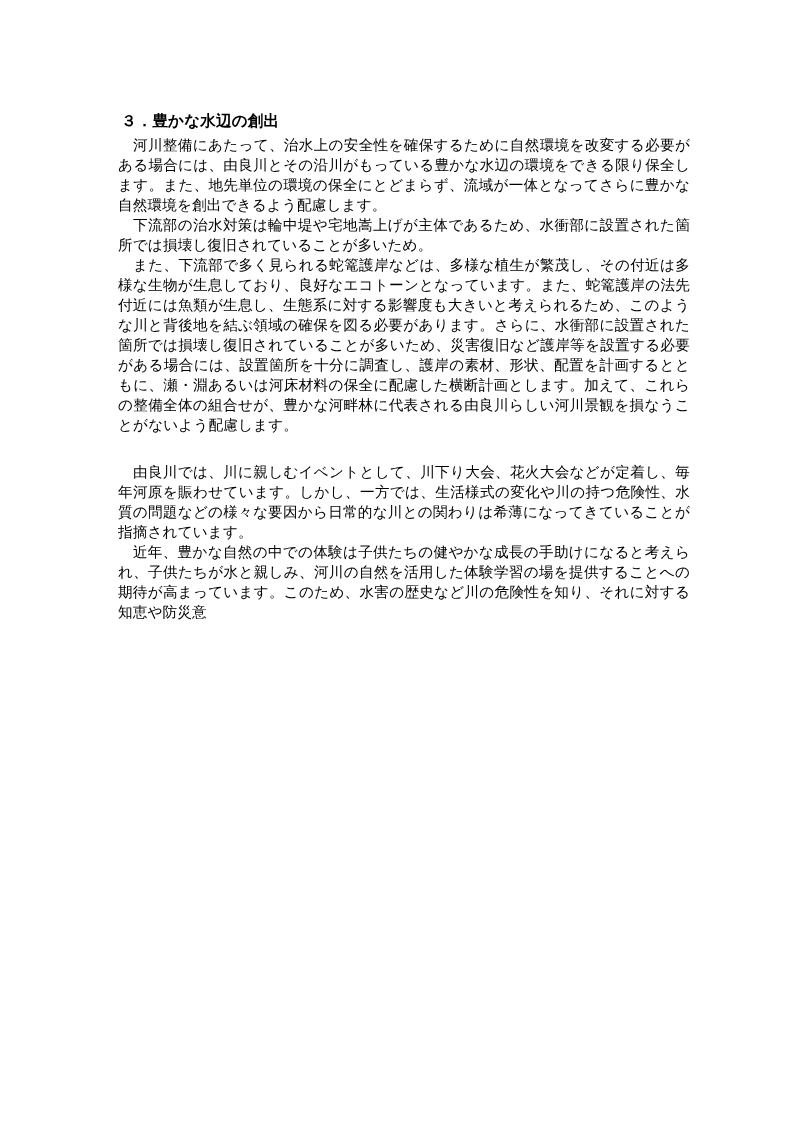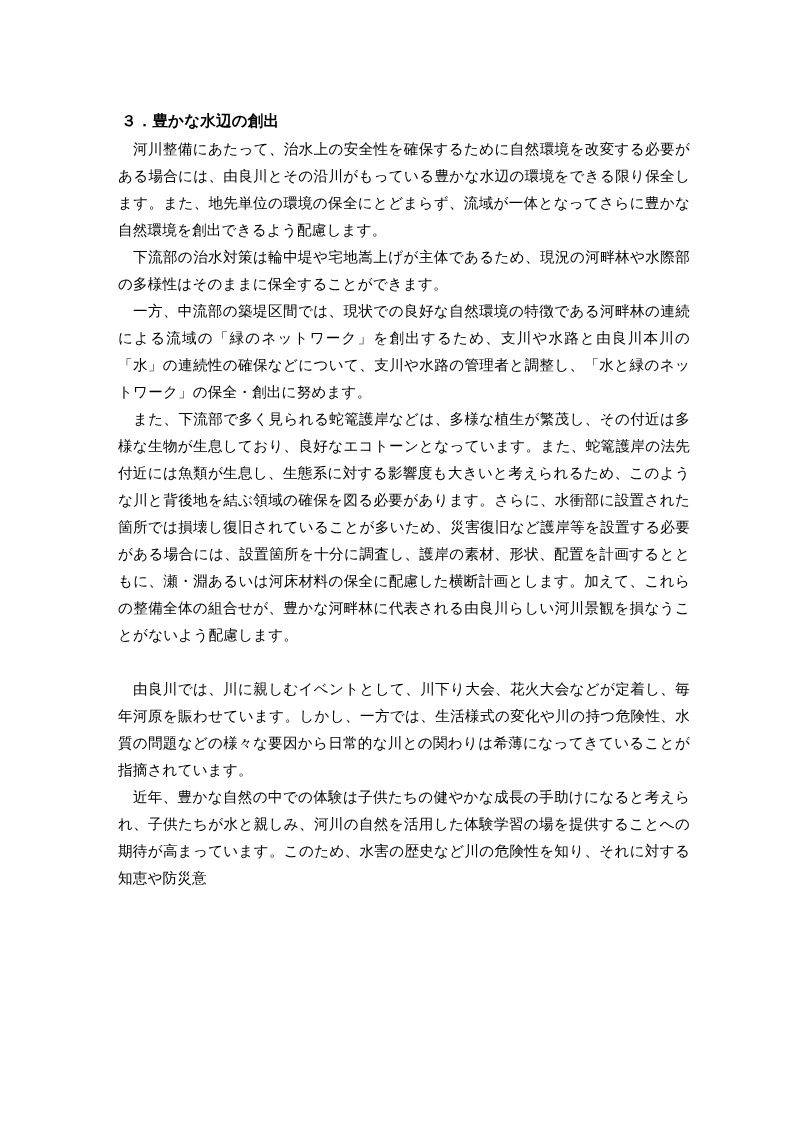--- a/index.html
+++ b/index.html
@@ -45,21 +45,21 @@
     padding-left: 13px;
   }
 
   .heading-4 {
     padding-left: 0px;
   }
 
   
   .para {
     font-size: 14.6px;
-    line-height: 27px;
+    line-height: 20px;
     color: #000000;
     margin: 0;
     padding-left: 10px;
     text-indent: 15px;
     text-align: justify;
     text-justify: inter-character;
     letter-spacing: 0.15px;
     word-break: break-all;
   }
 
@@ -84,22 +84,21 @@
 </head>
 <body>
 
 <div id="page">
 
   <div class="content">
 
     <h2 class="heading heading-3">３．豊かな水辺の創出</h2>
 
     <p class="para">河川整備にあたって、治水上の安全性を確保するために自然環境を改変する必要がある場合には、由良川とその沿川がもっている豊かな水辺の環境をできる限り保全します。また、地先単位の環境の保全にとどまらず、流域が一体となってさらに豊かな自然環境を創出できるよう配慮します。</p>
-    <p class="para">下流部の治水対策は輪中堤や宅地嵩上げが主体であるため、現況の河畔林や水際部の多様性はそのままに保全することができます。</p>
-    <p class="para">一方、中流部の築堤区間では、現状での良好な自然環境の特徴である河畔林の連続による流域の「緑のネットワーク」を創出するため、支川や水路と由良川本川の「水」の連続性の確保などについて、支川や水路の管理者と調整し、「水と緑のネットワーク」の保全・創出に努めます。</p>
+    <p class="para">下流部の治水対策は輪中堤や宅地嵩上げが主体であるため、水衝部に設置された箇所では損壊し復旧されていることが多いため。</p>
     <p class="para">また、下流部で多く見られる蛇篭護岸などは、多様な植生が繁茂し、その付近は多様な生物が生息しており、良好なエコトーンとなっています。また、蛇篭護岸の法先付近には魚類が生息し、生態系に対する影響度も大きいと考えられるため、このような川と背後地を結ぶ領域の確保を図る必要があります。さらに、水衝部に設置された箇所では損壊し復旧されていることが多いため、災害復旧など護岸等を設置する必要がある場合には、設置箇所を十分に調査し、護岸の素材、形状、配置を計画するとともに、瀬・淵あるいは河床材料の保全に配慮した横断計画とします。加えて、これらの整備全体の組合せが、豊かな河畔林に代表される由良川らしい河川景観を損なうことがないよう配慮します。</p>
 
     <div class="gap-before-h4"></div>
 
 
     <p class="para">由良川では、川に親しむイベントとして、川下り大会、花火大会などが定着し、毎年河原を賑わせています。しかし、一方では、生活様式の変化や川の持つ危険性、水質の問題などの様々な要因から日常的な川との関わりは希薄になってきていることが指摘されています。</p>
     <p class="para">近年、豊かな自然の中での体験は子供たちの健やかな成長の手助けになると考えられ、子供たちが水と親しみ、河川の自然を活用した体験学習の場を提供することへの期待が高まっています。このため、水害の歴史など川の危険性を知り、それに対する知恵や防災意</p>
 
   </div>
 

